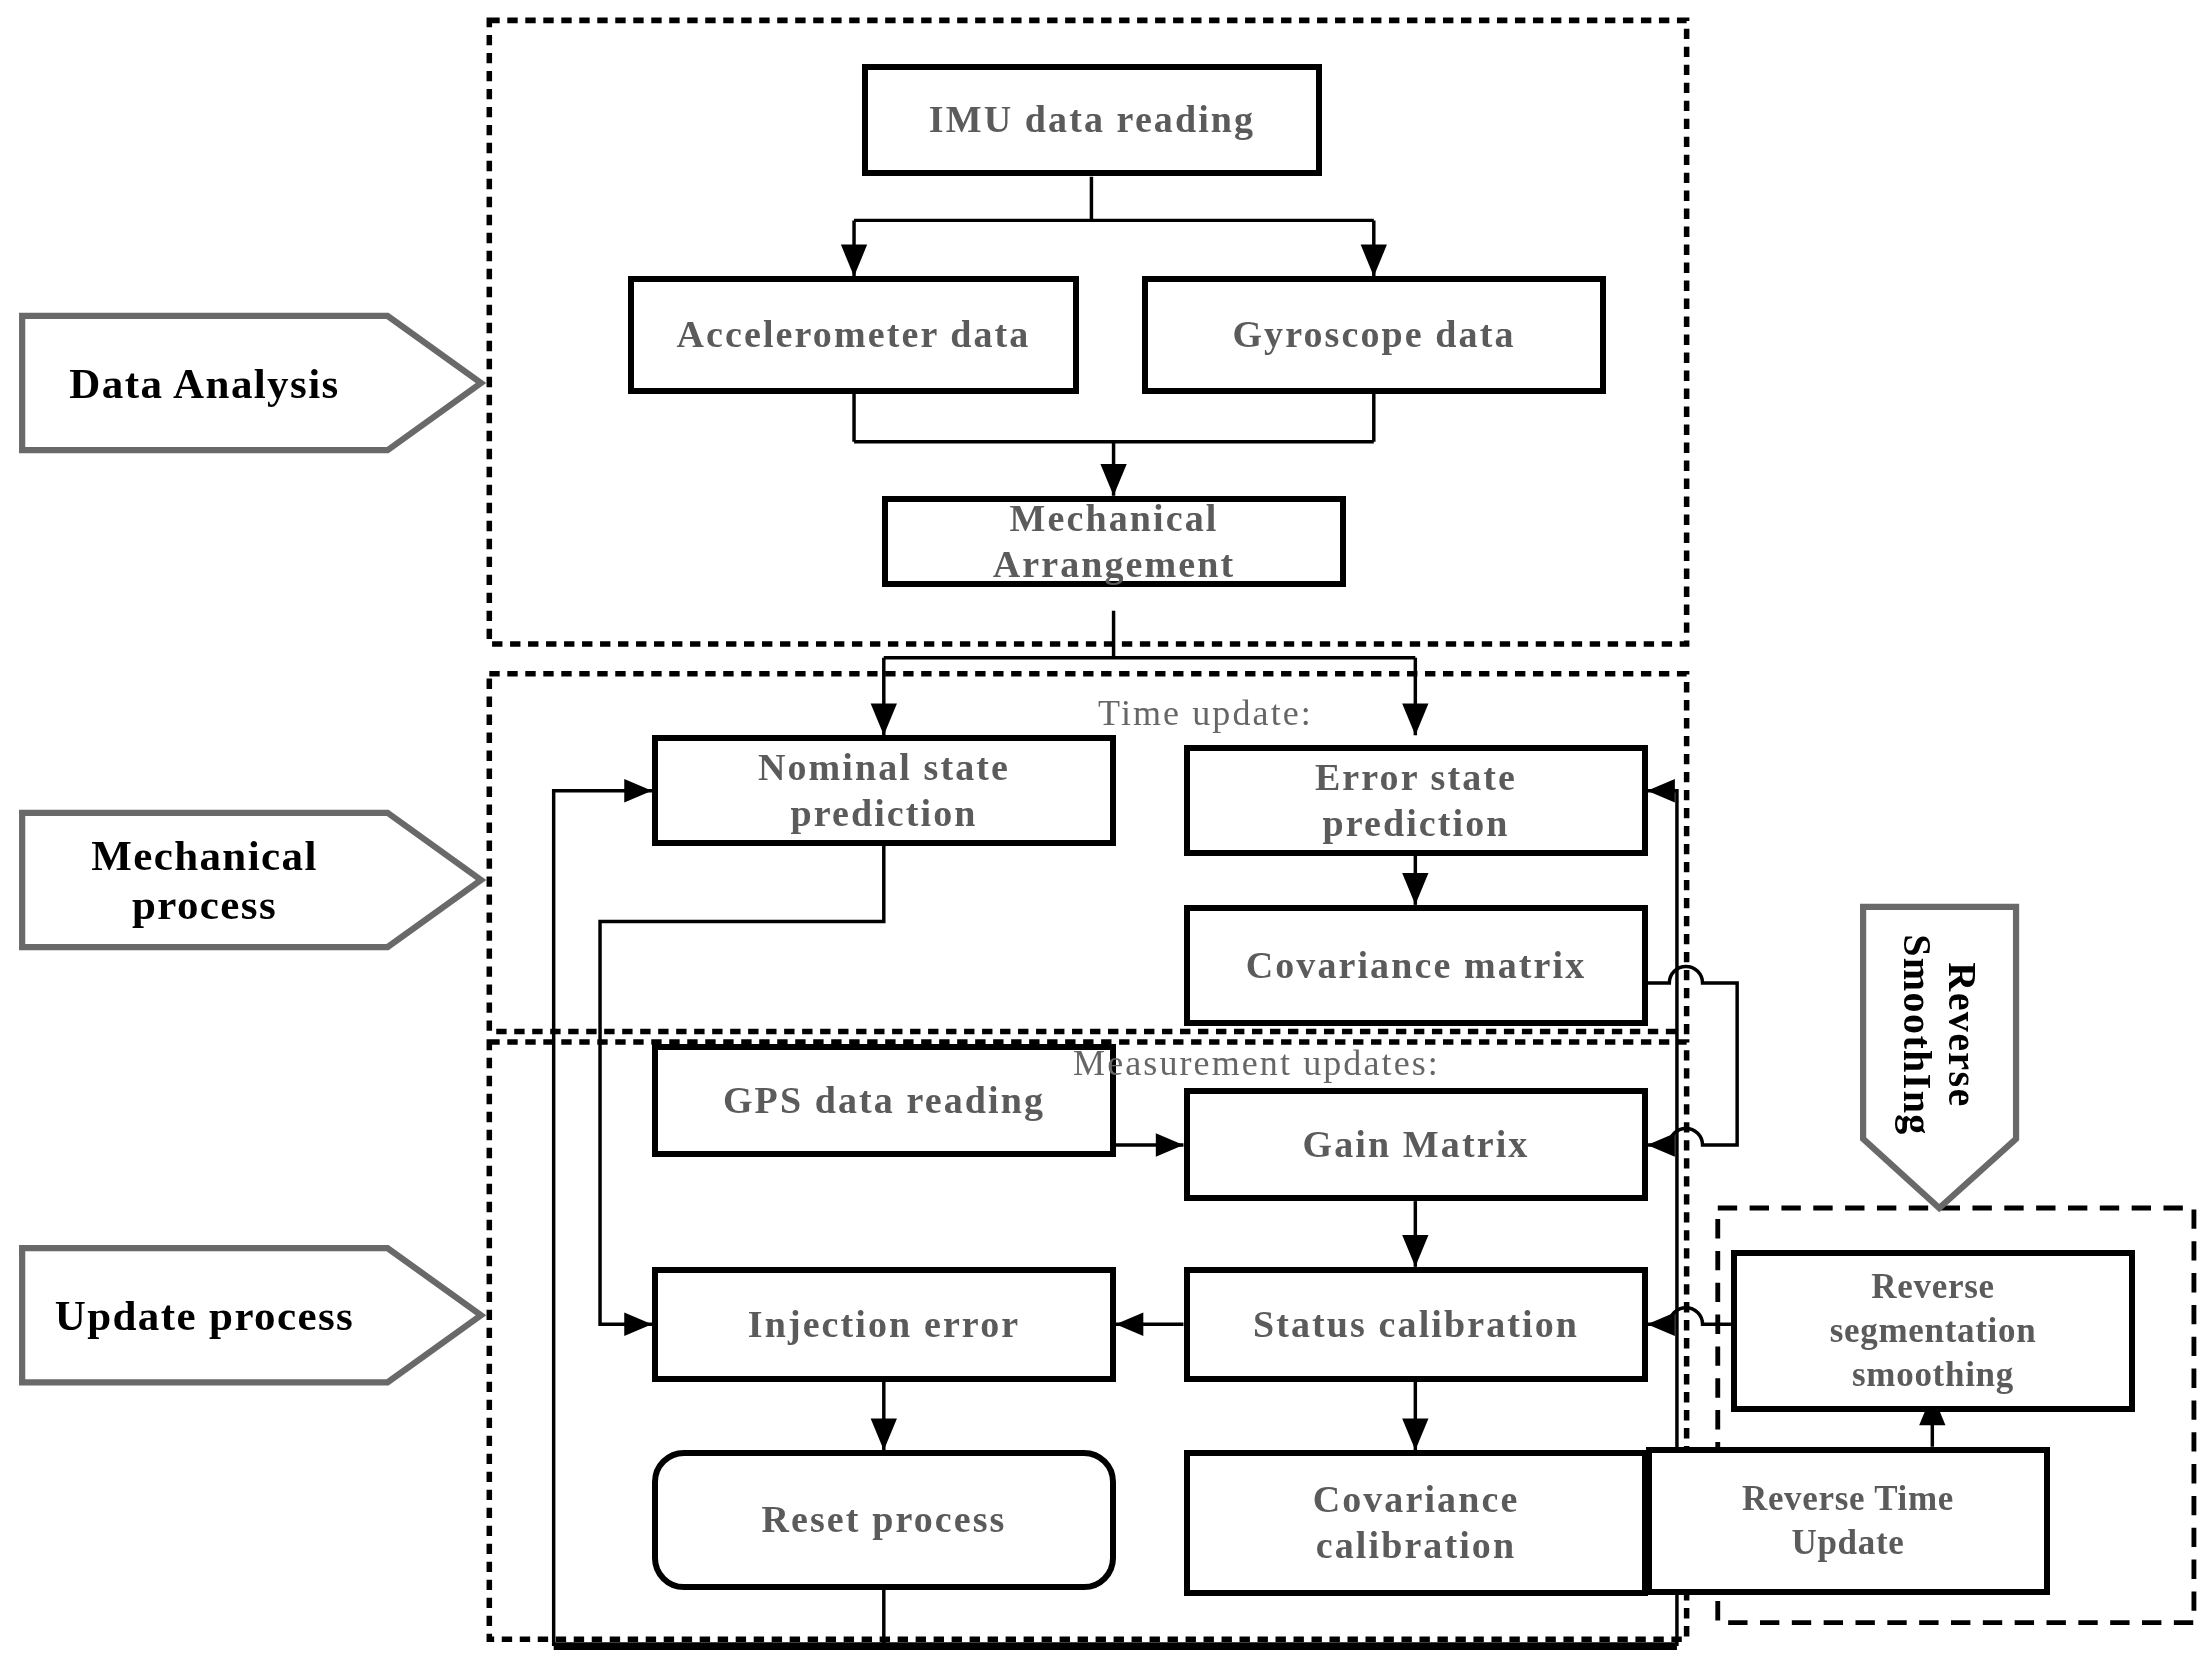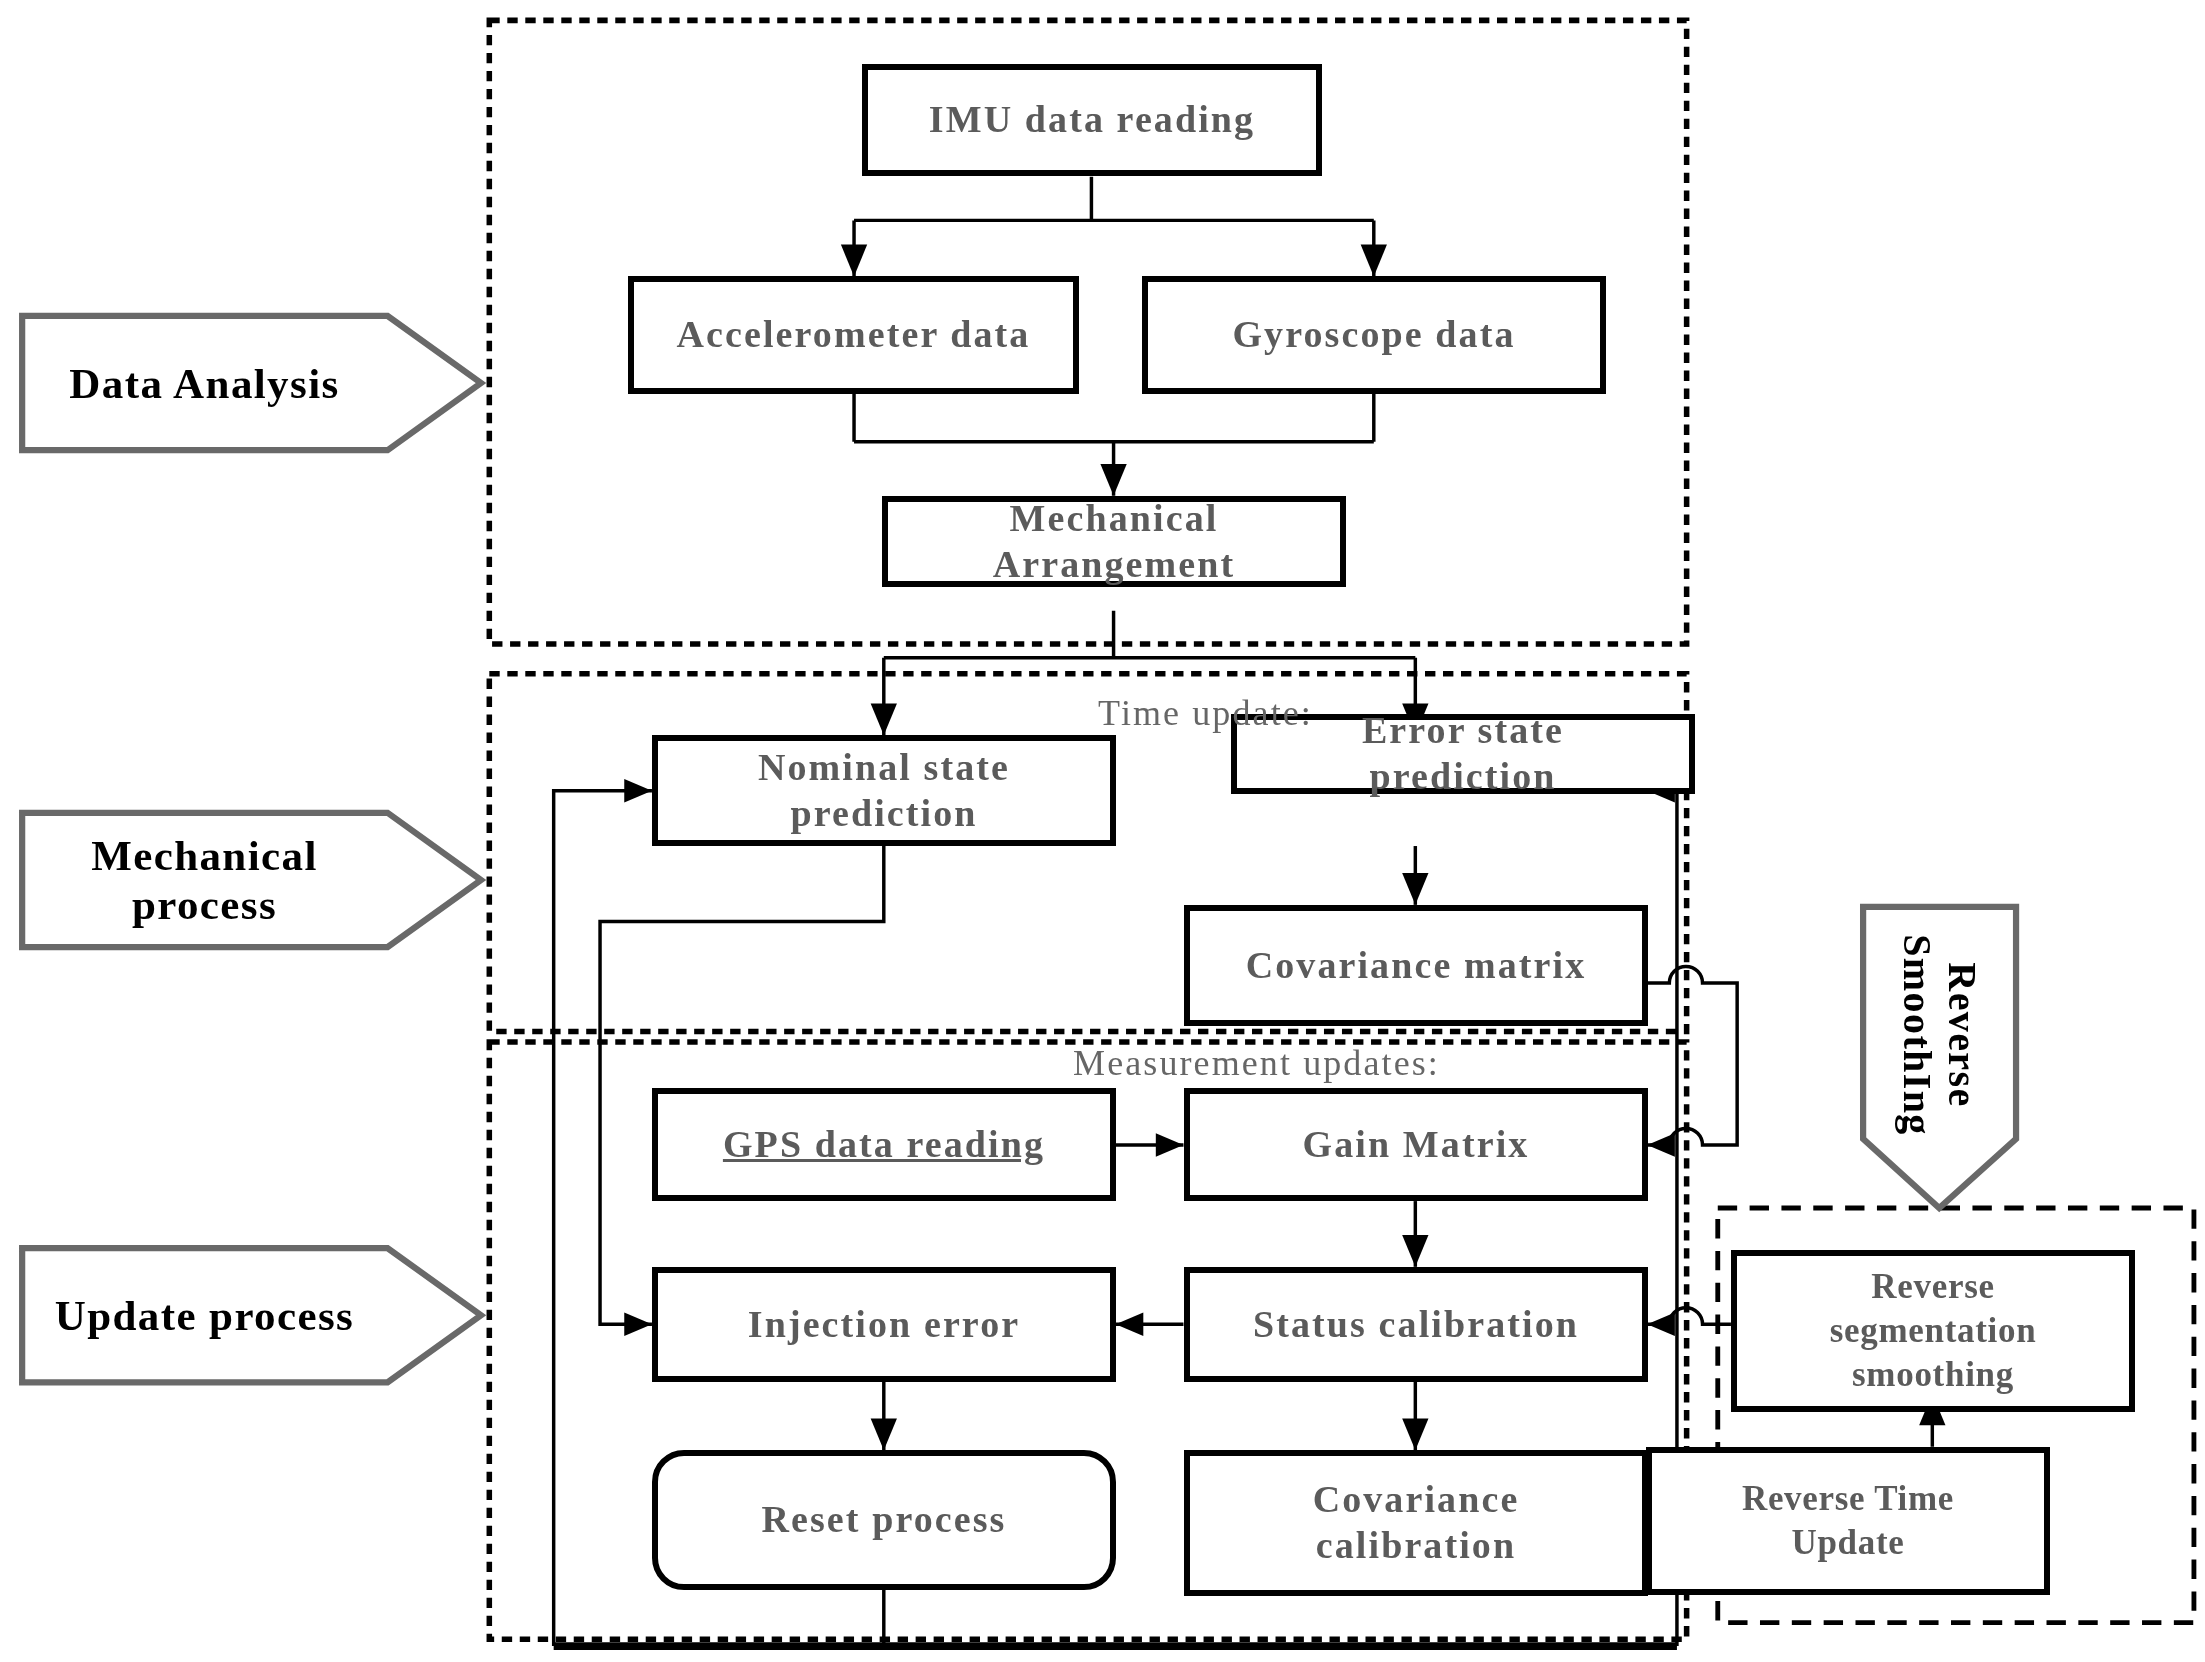--- a/index.html
+++ b/index.html
@@ -87,25 +87,25 @@
   </svg>
 
   <div class="node" style="left:862px;top:64px;width:460px;height:112px;">IMU data reading</div>
   <div class="node" style="left:628px;top:276px;width:451px;height:118px;">Accelerometer data</div>
   <div class="node" style="left:1142px;top:276px;width:464px;height:118px;">Gyroscope data</div>
   <div class="node" style="left:882px;top:496px;width:464px;height:91px;">Mechanical
 Arrangement</div>
 
   <div class="node" style="left:652px;top:735px;width:464px;height:111px;">Nominal state
 prediction</div>
-  <div class="node" style="left:1184px;top:714px;width:464px;height:80px;margin-left:47px;">Error state
+  <div class="node" style="left:1184px;top:745px;width:464px;height:111px;">Error state
 prediction</div>
   <div class="node" style="left:1184px;top:905px;width:464px;height:121px;text-align:right;">Covariance matrix</div>
 
-  <div class="node" style="left:652px;top:1088px;width:464px;height:113px;text-decoration:underline;">GPS data reading</div>
+  <div class="node" style="left:652px;top:1044px;width:464px;height:113px;">GPS data reading</div>
   <div class="node" style="left:1184px;top:1088px;width:464px;height:113px;">Gain Matrix</div>
   <div class="node" style="left:652px;top:1267px;width:464px;height:115px;">Injection error</div>
   <div class="node" style="left:1184px;top:1267px;width:464px;height:115px;">Status calibration</div>
   <div class="node" style="left:652px;top:1450px;width:464px;height:140px;border-radius:32px;">Reset process</div>
   <div class="node" style="left:1184px;top:1450px;width:464px;height:146px;">Covariance
 calibration</div>
 
   <div class="node small" style="left:1731px;top:1250px;width:404px;height:162px;">Reverse
 segmentation
 smoothing</div>

